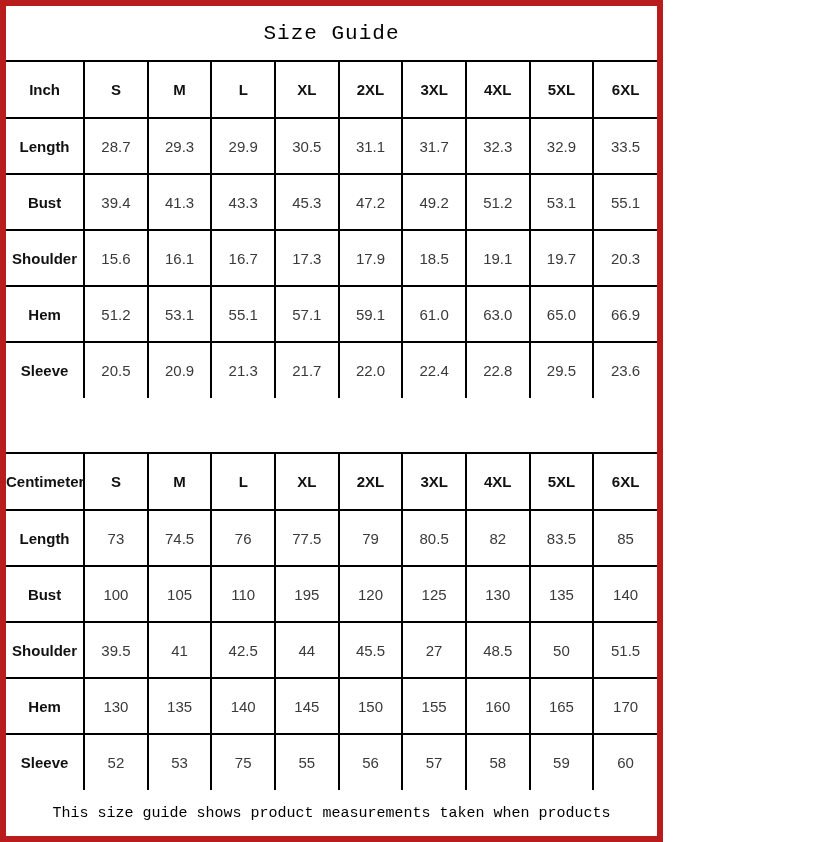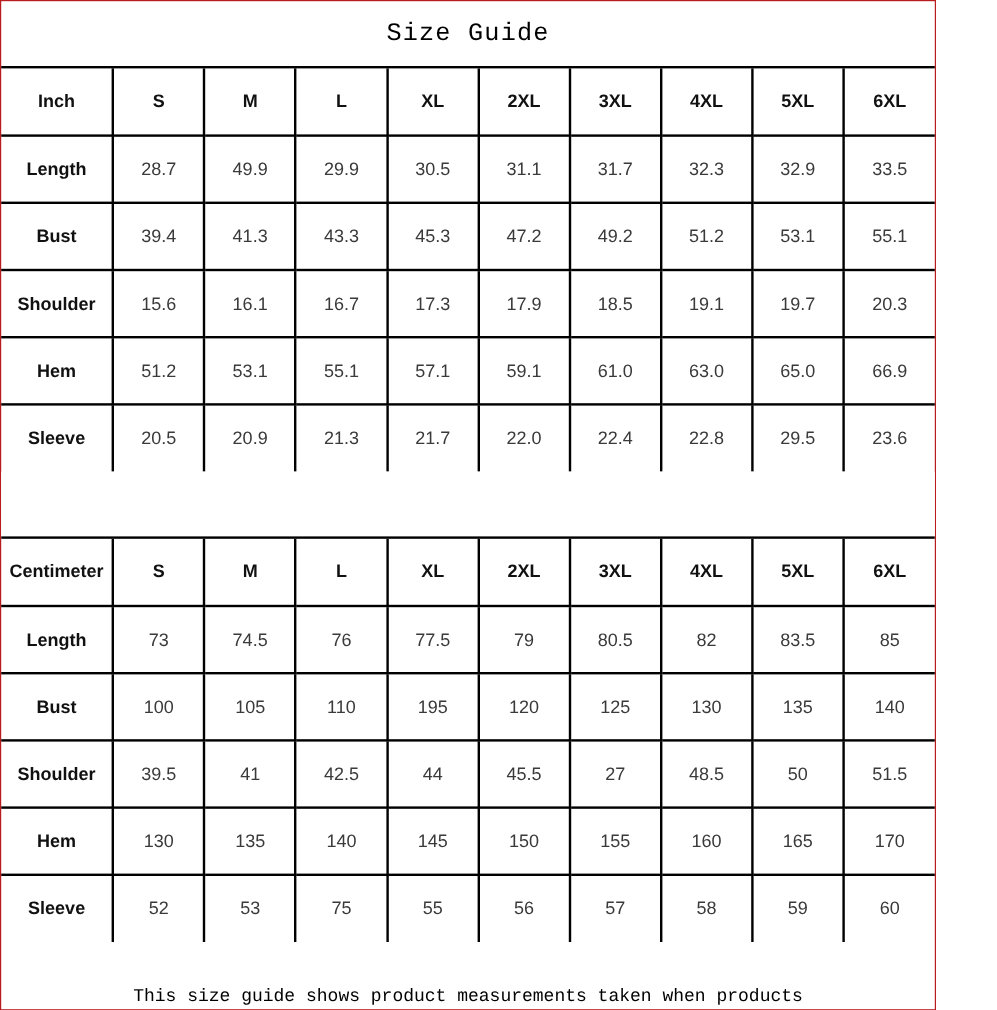--- a/index.html
+++ b/index.html
@@ -2,23 +2,23 @@
 <html><head>
 <meta charset="utf-8">
 <style>
   html, body {
     margin: 0;
     padding: 0;
     background: #ffffff;
   }
   .sheet {
     box-sizing: border-box;
-    width: 780px;
+    width: 663px;
     height: 842px;
-    border: 1px solid #b91c1c;
+    border: 6px solid #b91c1c;
     background: #ffffff;
     font-family: "Liberation Sans", sans-serif;
     color: #000000;
     display: flex;
     flex-direction: column;
   }
   .title {
     box-sizing: border-box;
     height: 56px;
     border-bottom: 2px solid #000000;
@@ -65,21 +65,21 @@
   .spacer {
     box-sizing: border-box;
     height: 56px;
     border-bottom: 2px solid #000000;
     background: #ffffff;
   }
   .footer {
     box-sizing: border-box;
     flex: 1;
     display: flex;
-    align-items: flex-end;
+    align-items: center;
     justify-content: center;
   }
   .footer-text {
     font-family: "Liberation Mono", "DejaVu Sans Mono", monospace;
     font-size: 15px;
     line-height: 21px;
     color: #000000;
     text-align: left;
     display: inline-block;
   }
@@ -103,21 +103,21 @@
           <th>3XL</th>
           <th>4XL</th>
           <th>5XL</th>
           <th>6XL</th>
         </tr>
       </thead>
     <tbody>
         <tr>
           <th class="row-head">Length</th>
           <td>28.7</td>
-          <td>49.9</td>
+          <td>29.3</td>
           <td>29.9</td>
           <td>30.5</td>
           <td>31.1</td>
           <td>31.7</td>
           <td>32.3</td>
           <td>32.9</td>
           <td>33.5</td>
         </tr>
         <tr>
           <th class="row-head">Bust</th>

